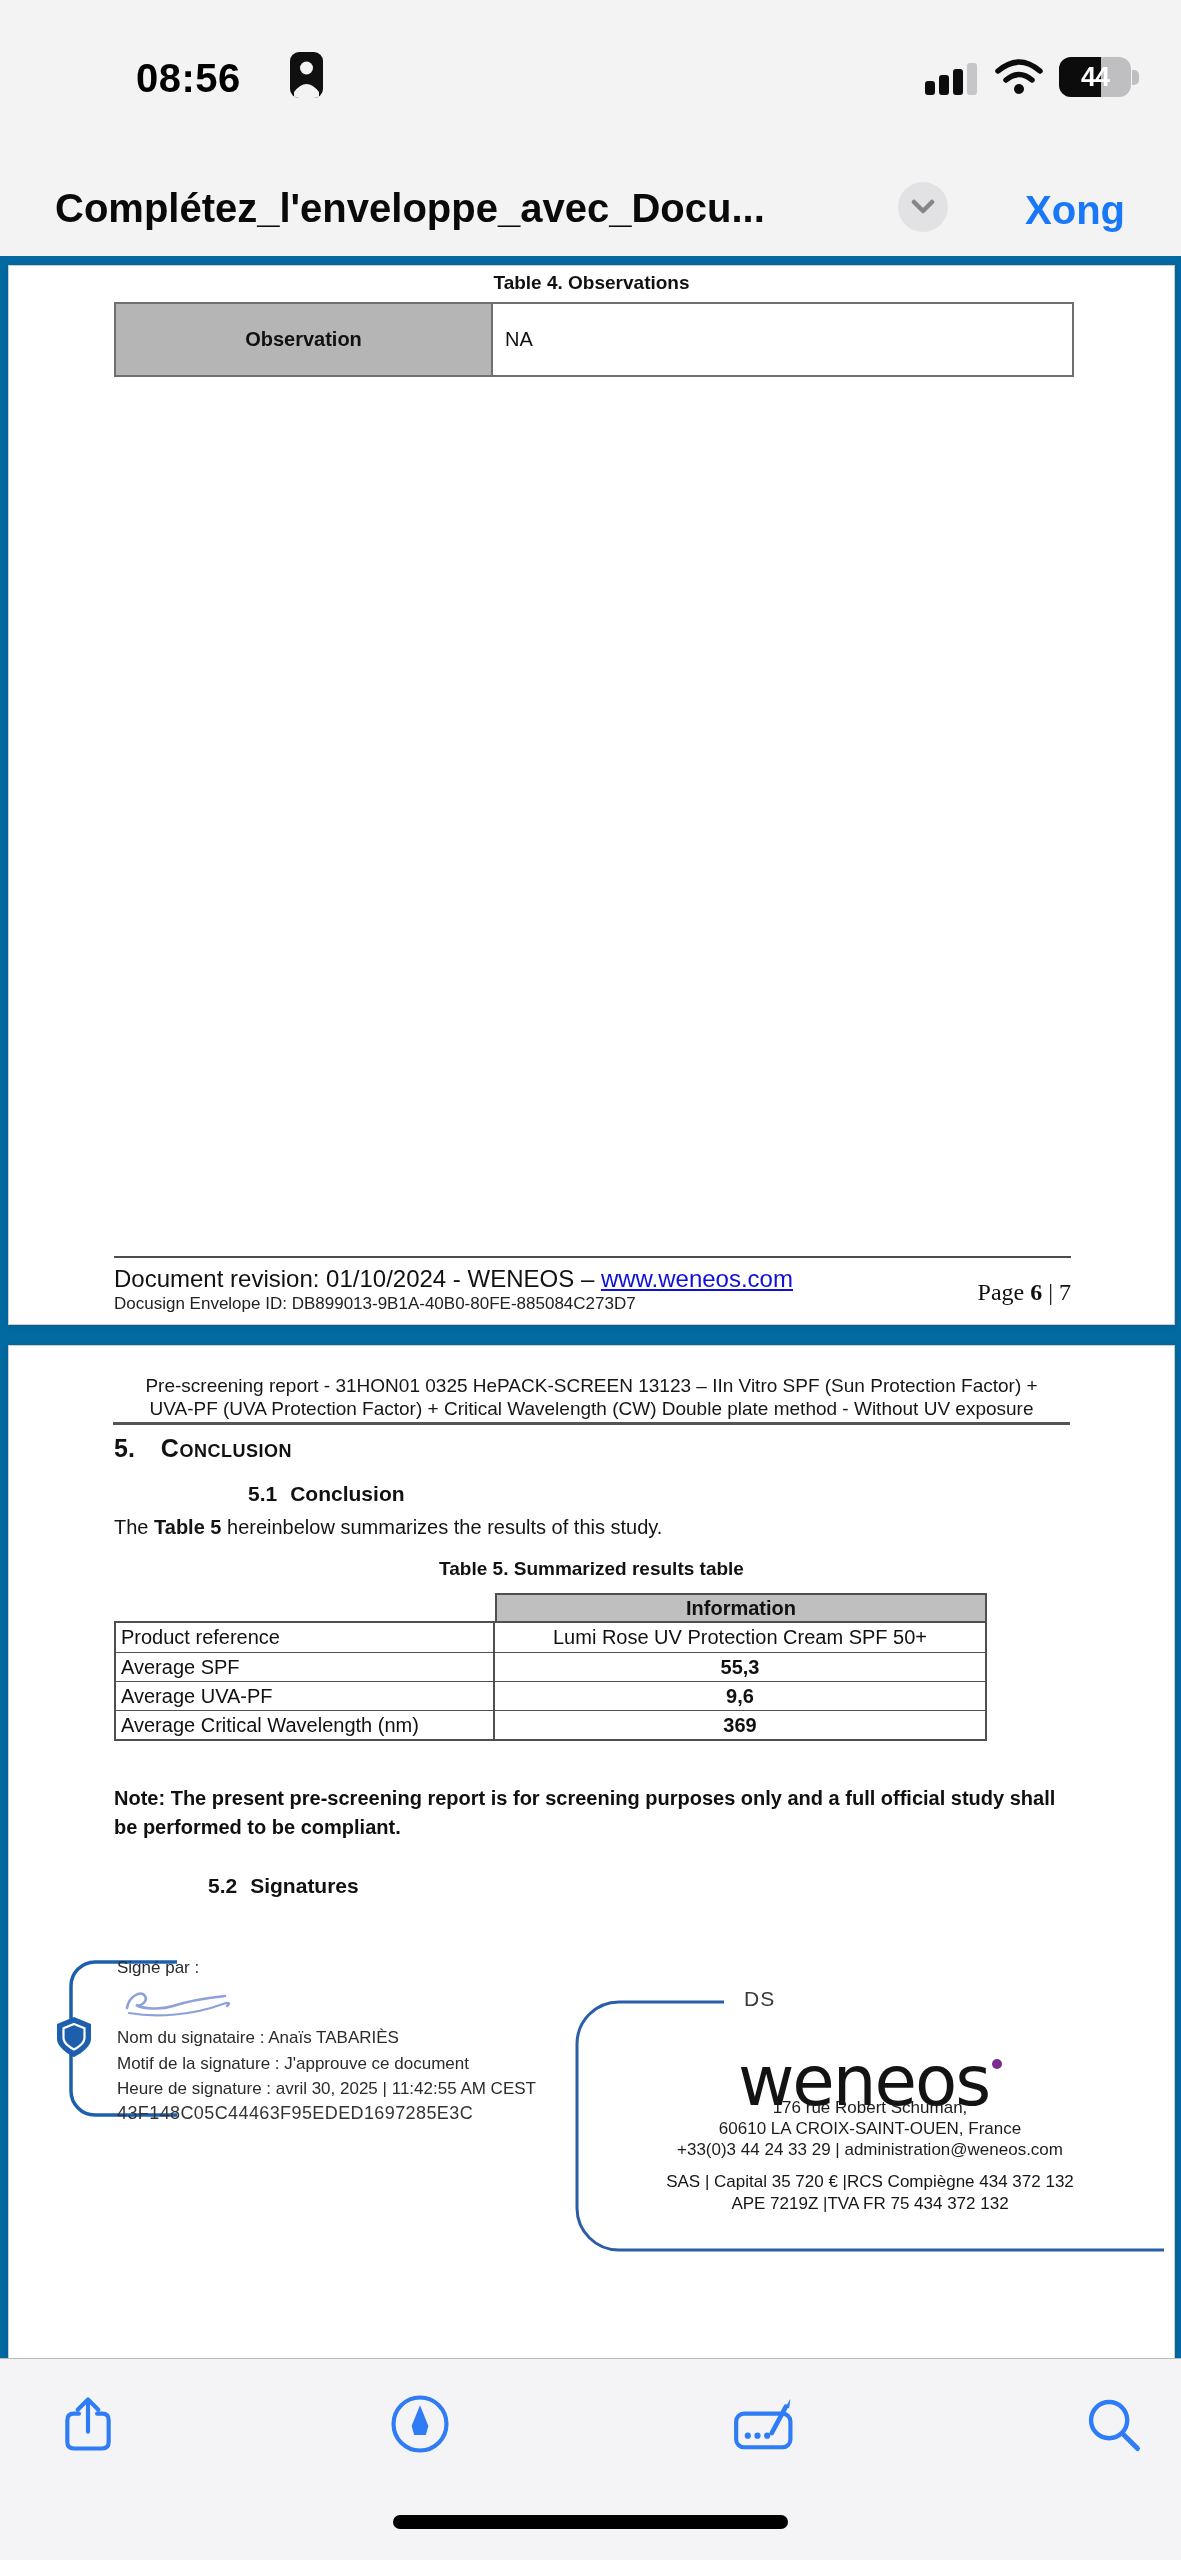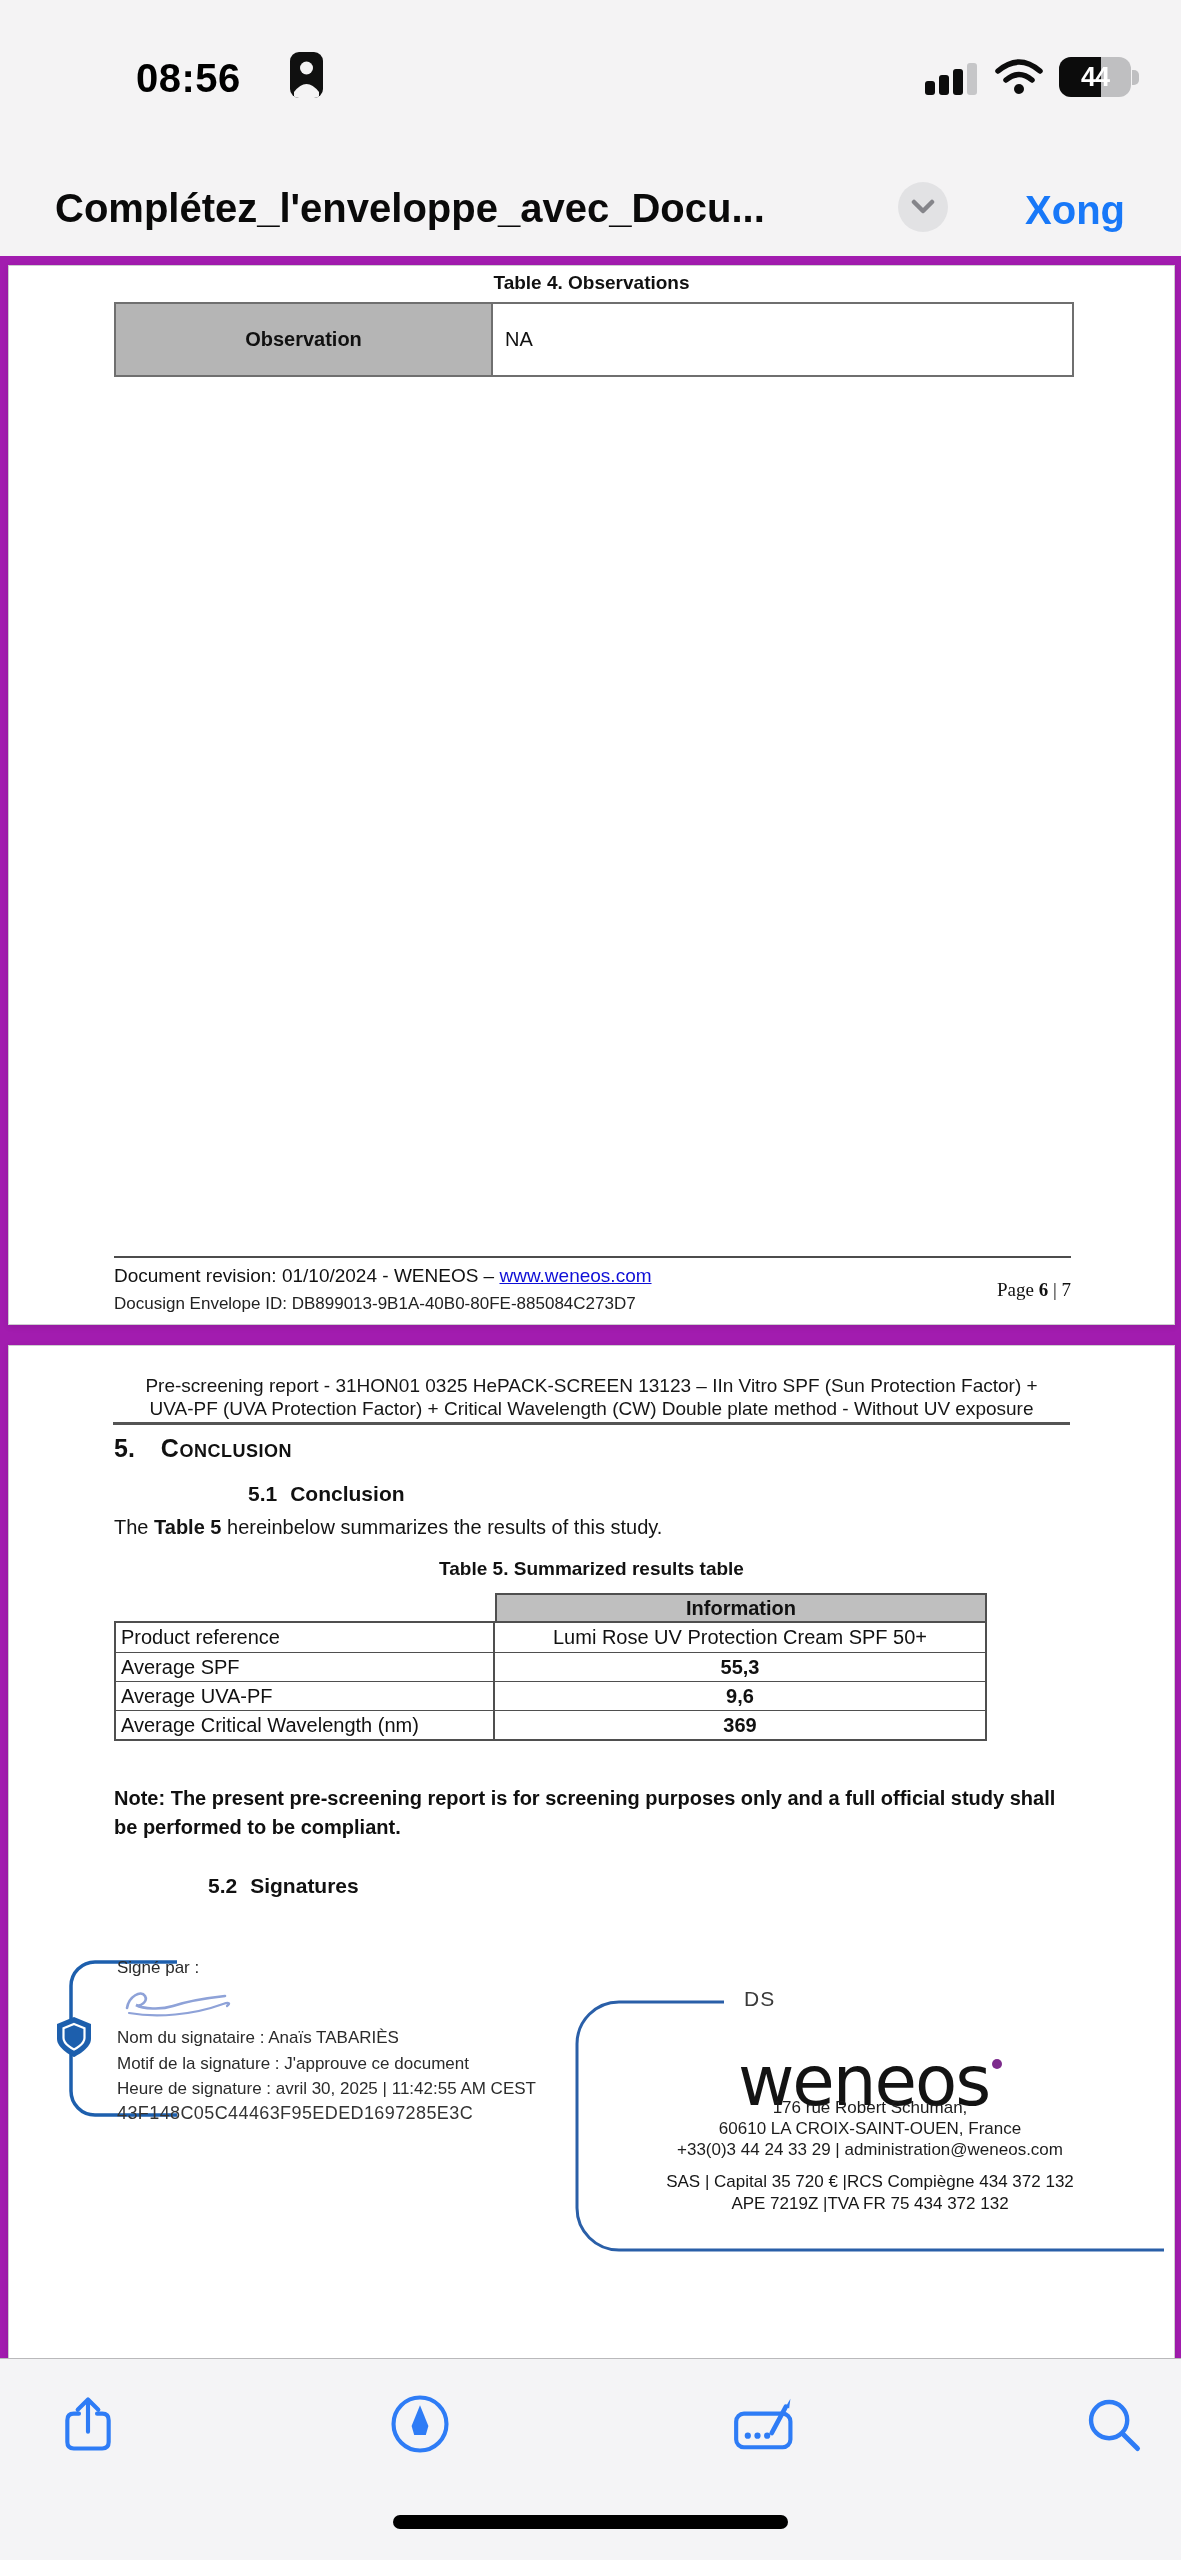--- a/index.html
+++ b/index.html
@@ -16,31 +16,31 @@
   .status-right { position:absolute; right:42px; top:56px; height:42px; display:flex; align-items:center; gap:15px; }
   .bat { position:relative; width:80px; height:40px; }
   .bat-body { position:absolute; left:0; top:0; width:72px; height:40px; border-radius:12px; background:#bfbfc1; overflow:hidden; }
   .bat-fill { position:absolute; left:0; top:0; bottom:0; width:42px; background:#0c0c0c; }
   .bat-num { position:absolute; left:0; top:0; width:72px; height:40px; display:flex; align-items:center; justify-content:center; color:#fff; font-size:27px; font-weight:700; letter-spacing:-1px; }
   .bat-nub { position:absolute; right:0; top:13px; width:7px; height:15px; background:#bfbfc1; border-radius:0 5px 5px 0; }
   .nav-title { position:absolute; left:55px; top:186px; width:840px; font-size:40px; font-weight:700; color:#0a0a0a; white-space:nowrap; overflow:hidden; }
   .nav-chevron { position:absolute; left:898px; top:182px; width:50px; height:50px; border-radius:50%; background:#e2e2e4; display:flex; align-items:center; justify-content:center; cursor:pointer; }
   .nav-done { position:absolute; right:56px; top:188px; font-size:40px; font-weight:600; color:#1878f8; cursor:pointer; }
   
-  .doc { position:absolute; left:0; top:256px; width:1181px; height:2102px; background:#a21caf; }
+  .doc { position:absolute; left:0; top:256px; width:1181px; height:2102px; background:#0369a1; }
   .page { position:absolute; left:8px; width:1165px; background:#fff; border:1px solid #cdcdcf; box-shadow:0 2px 6px rgba(0,0,0,.10); overflow:hidden; }
   .page6 { top:9px; height:1058px; }
   .page7 { top:1089px; height:1014px; }
   
   .t4-caption { position:absolute; left:0; top:6px; width:100%; text-align:center; font-size:19px; font-weight:700; }
   .t4 { position:absolute; left:105px; top:36px; width:960px; height:75px; display:grid; grid-template-columns:377px 1fr; border:2px solid #6f6f6f; box-sizing:border-box; }
   .t4-h { background:#b5b5b5; border-right:2px solid #6f6f6f; display:flex; align-items:center; justify-content:center; font-weight:700; font-size:20px; }
   .t4-v { display:flex; align-items:center; padding-left:12px; font-size:20px; }
   .p6-rule { position:absolute; left:105px; right:103px; top:990px; height:2px; background:#4c4c4c; }
-  .p6-footer { position:absolute; left:105px; right:103px; top:999px; height:26px; font-size:19px; color:#111; }
+  .p6-footer { position:absolute; left:105px; right:103px; top:999px; height:26px; font-size:24px; color:#111; }
   .p6-footer .pg { position:absolute; right:0; top:14px;font-family:Liberation Serif, serif; }
   .p6-footer a, .footer-link { color:#0f0fd6; text-decoration:underline; cursor:pointer; }
   .p6-envelope { position:absolute; left:105px; top:1028px; font-size:17px; color:#222; }
   .b { font-weight:700; }
   
   .p7-header { position:absolute; left:135px; top:28px; width:895px; text-align:center; font-size:19px; line-height:23px; color:#161616; }
   .p7-rule { position:absolute; left:104px; right:104px; top:76px; height:3px; background:#545454; }
   .p7-s5 { position:absolute; left:105px; top:88px; display:flex; font-weight:700; }
   .s5-num { font-size:25px; margin-right:26px; }
   .s5-title { font-size:25px; font-variant:small-caps; letter-spacing:.5px; }

